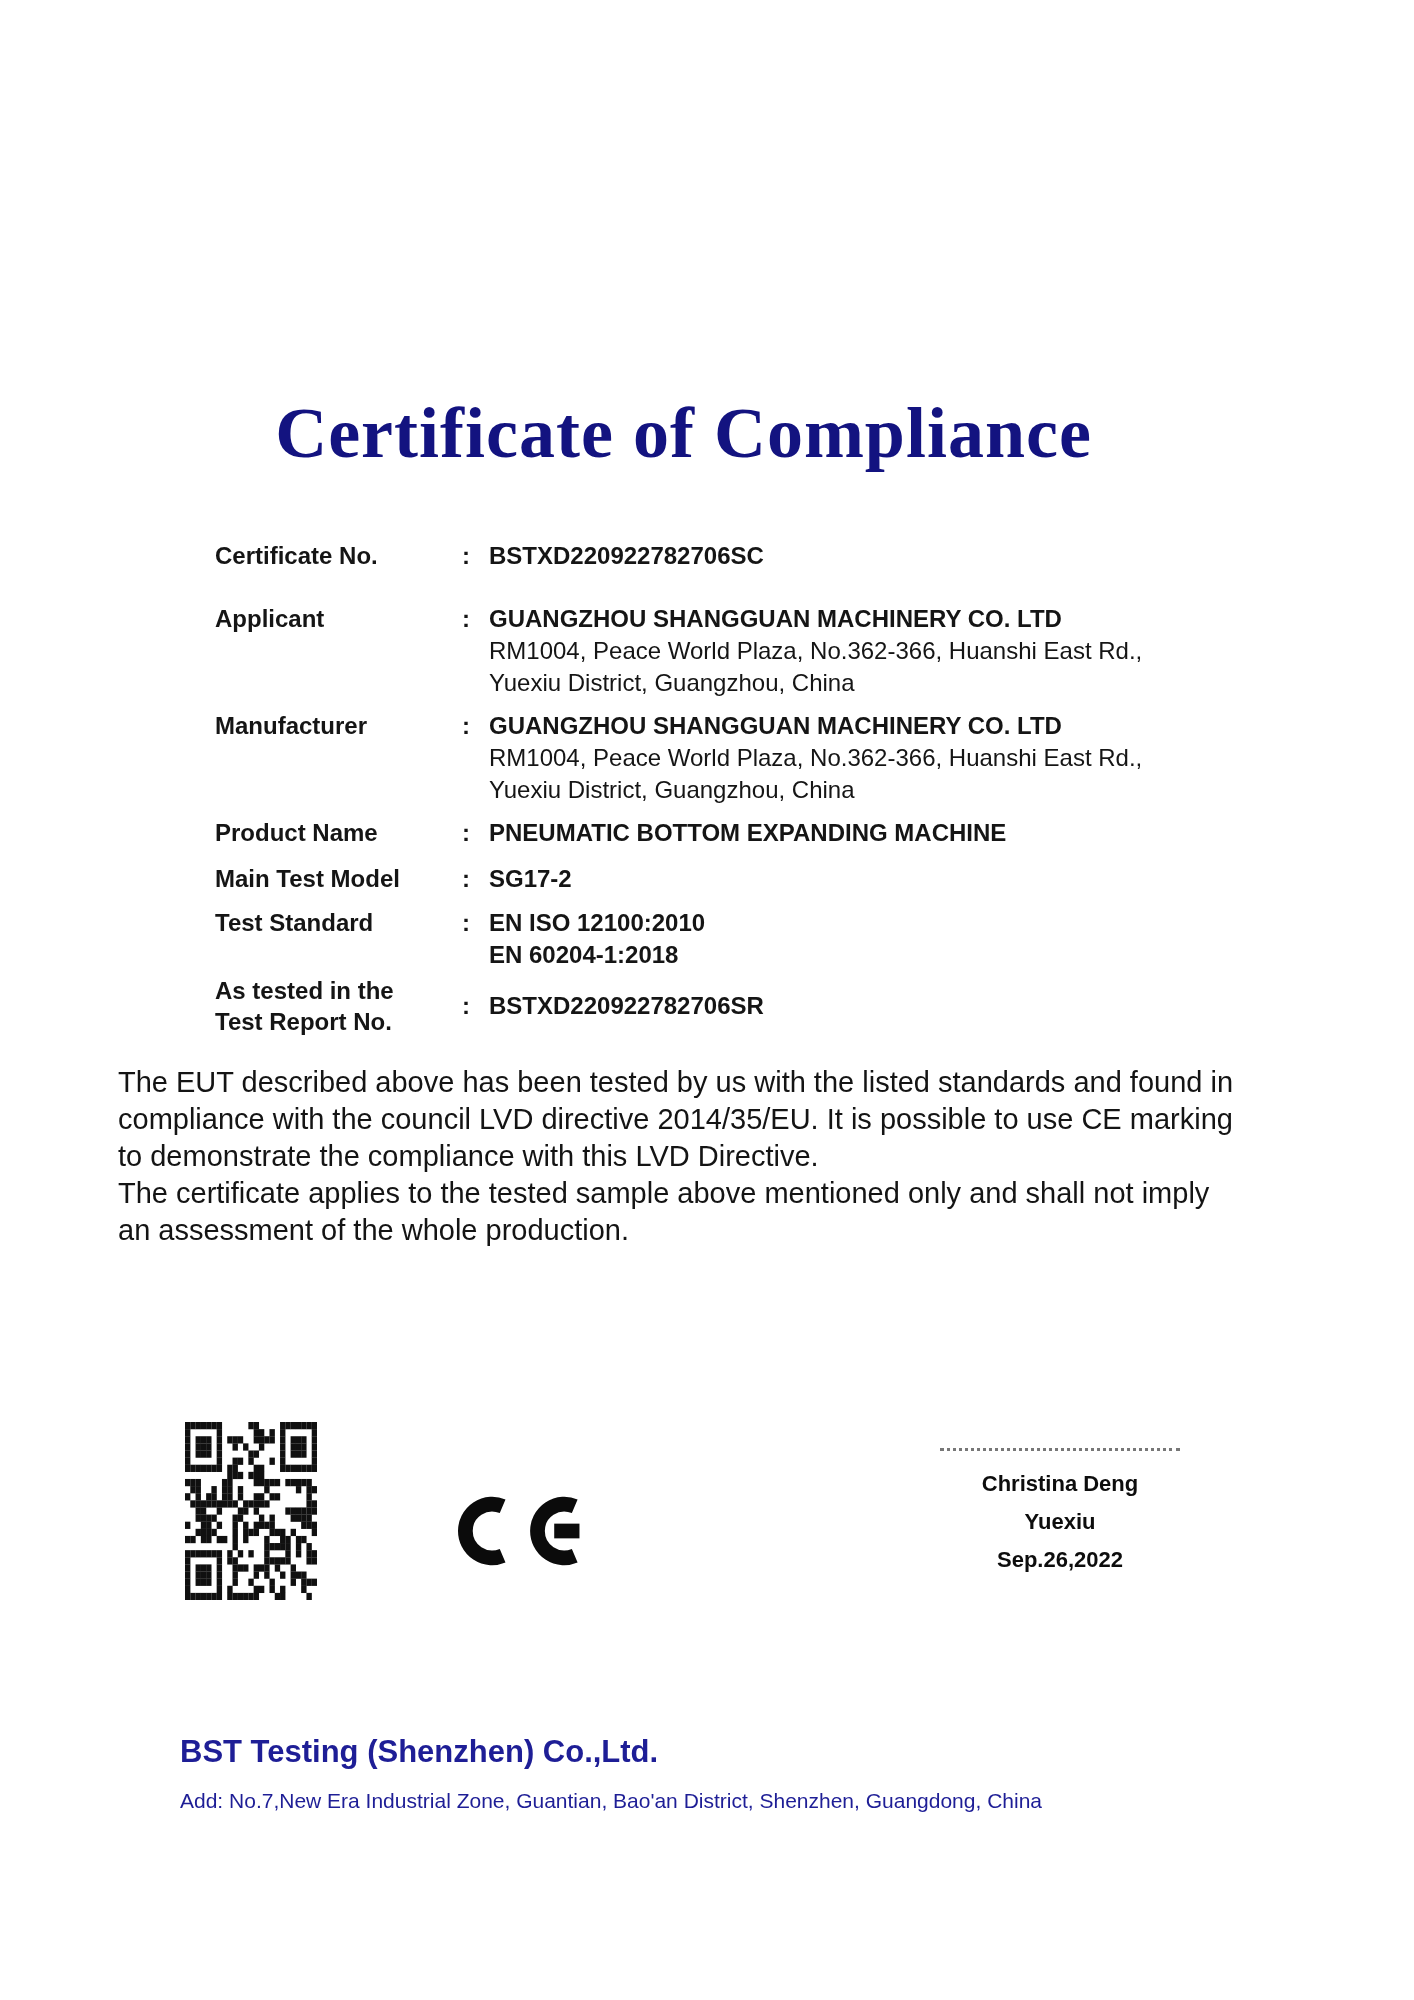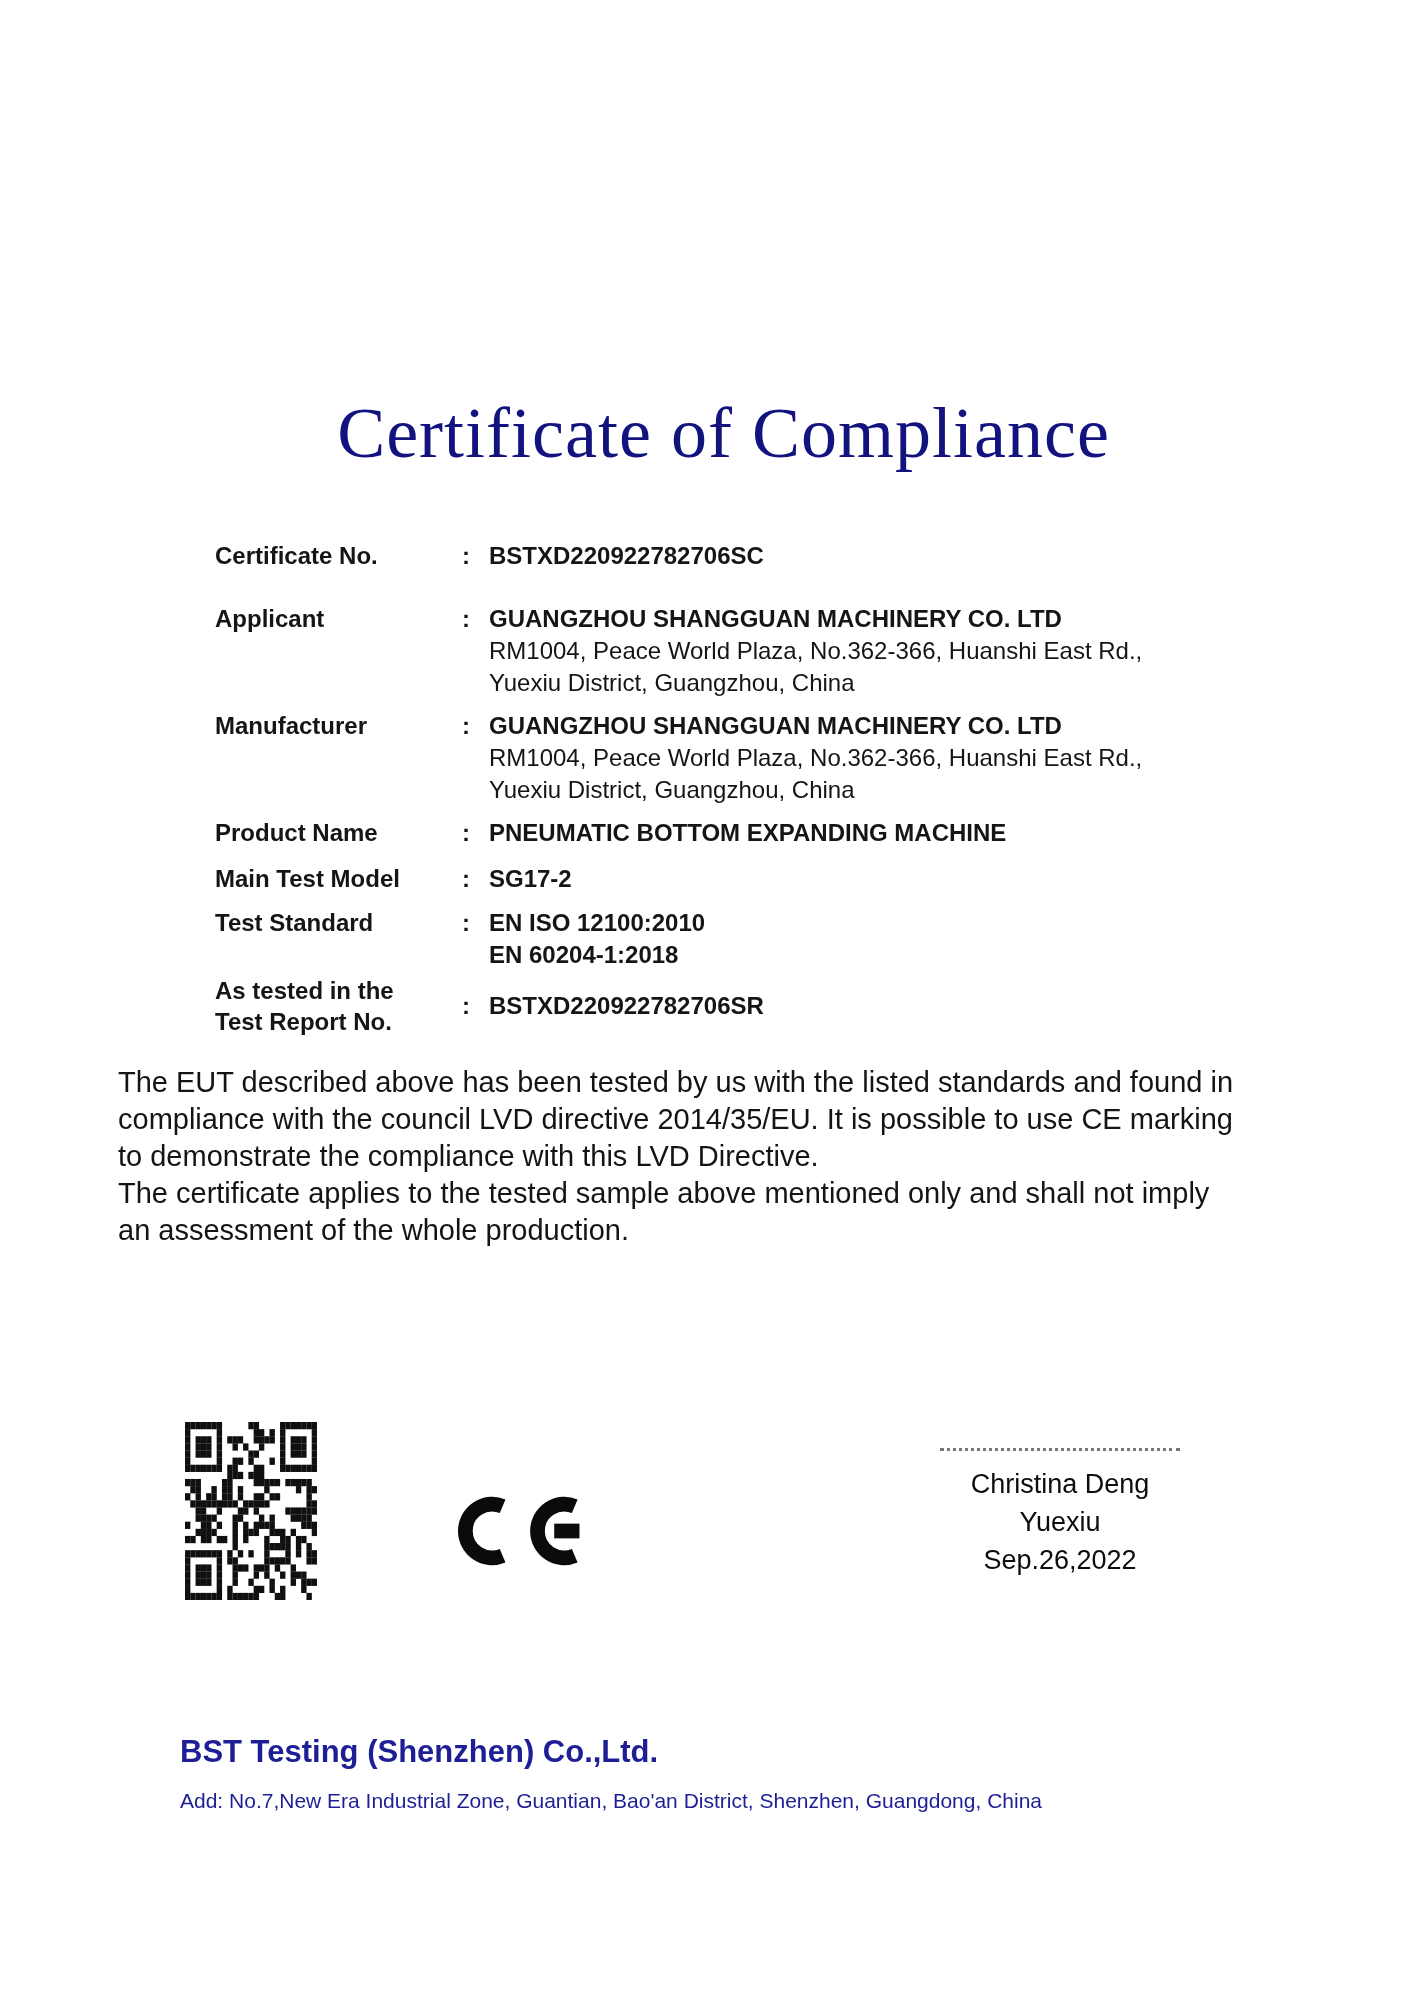--- a/index.html
+++ b/index.html
@@ -9,26 +9,25 @@
     background:#ffffff;
     font-family:"Liberation Sans",sans-serif;
     color:#151515;
     overflow:hidden;
   }
   
   .doc-title{
     position:absolute;left:0;top:392px;width:1367px;
     text-align:center;
     font-family:"Liberation Serif","DejaVu Serif",serif;
-    font-weight:normal;
+    font-weight:bold;
     font-size:72px;
     letter-spacing:1px;
     color:#131380;
     white-space:nowrap;
-    margin-left:40px;
   }
   
   .frow{
     position:absolute;left:215px;
     display:flex;align-items:flex-start;
     font-size:24px;line-height:32px;
   }
   .flabel{width:247px;font-weight:bold;flex:none;line-height:31px;}
   .fcolon{width:27px;font-weight:bold;flex:none;}
   .fval{font-weight:bold;white-space:nowrap;}
@@ -53,21 +52,21 @@
   .ce svg{width:100%;height:100%;display:block;}
   
   .sig{
     position:absolute;left:932px;top:1448px;width:256px;
     text-align:center;
   }
   .sig-line{
     height:0;border-top:3px dotted #777;margin:0 8px 14px 8px;
   }
   .sig-name,.sig-role,.sig-date{
-    font-weight:normal;font-size:27px;line-height:38px;color:#0d0d0d;
+    font-weight:bold;font-size:22px;line-height:38px;color:#0d0d0d;
   }
   
   .footer-company{
     position:absolute;left:180px;top:1734px;
     font-weight:bold;font-size:31px;color:#1e1e96;white-space:nowrap;
   }
   .footer-address{
     position:absolute;left:180px;top:1789px;
     font-size:21px;color:#1e1e96;white-space:nowrap;
   }

